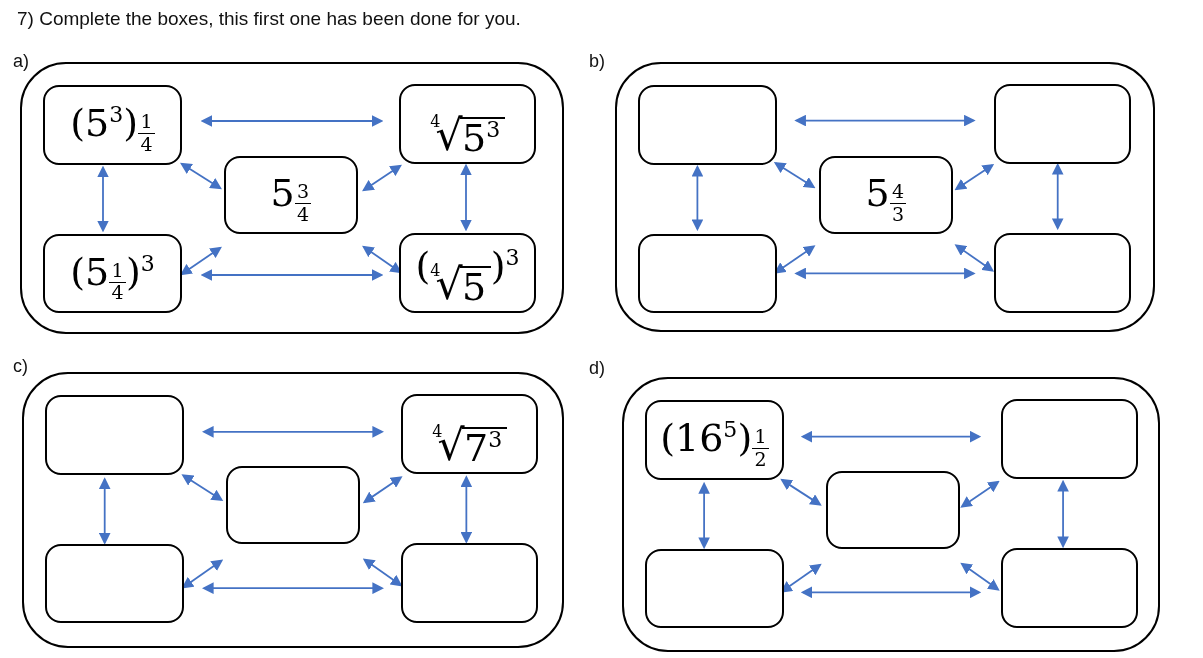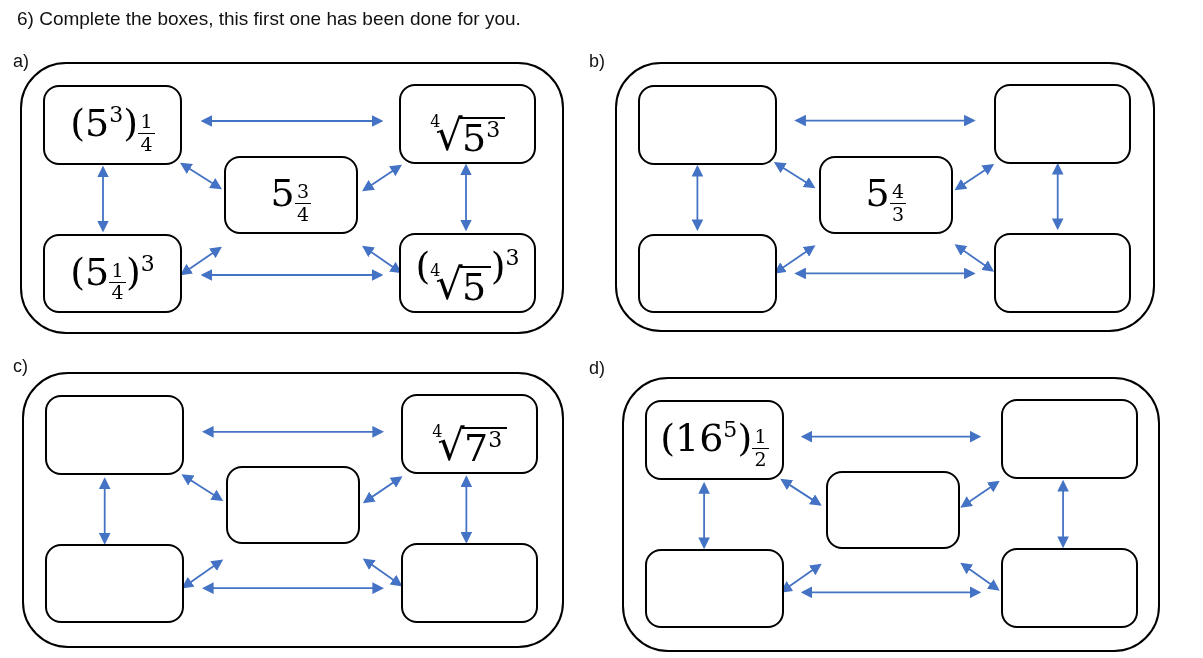--- a/index.html
+++ b/index.html
@@ -52,21 +52,21 @@
 <body>
 
 <svg width="0" height="0" style="position:absolute" aria-hidden="true">
   <defs>
     <marker id="ah" viewBox="0 0 10 10" refX="8" refY="5" markerWidth="6.5" markerHeight="6.5" orient="auto-start-reverse">
       <path d="M0,0 L10,5 L0,10 z" fill="#4472C4"></path>
     </marker>
   </defs>
 </svg>
 
-<div class="title">6) Complete the boxes, this first one has been done for you.</div>
+<div class="title">7) Complete the boxes, this first one has been done for you.</div>
 
 <div class="panel-label l-a">a)</div>
 <div class="panel-label l-b">b)</div>
 <div class="panel-label l-c">c)</div>
 <div class="panel-label l-d">d)</div>
 
 <section class="panel p-a">
   <svg class="arrows" viewBox="0 0 540 268" preserveAspectRatio="none">
     <line class="arrow" x1="181" y1="57" x2="359" y2="57" marker-start="url(#ah)" marker-end="url(#ah)"></line>
     <line class="arrow" x1="181" y1="211" x2="359" y2="211" marker-start="url(#ah)" marker-end="url(#ah)"></line>

